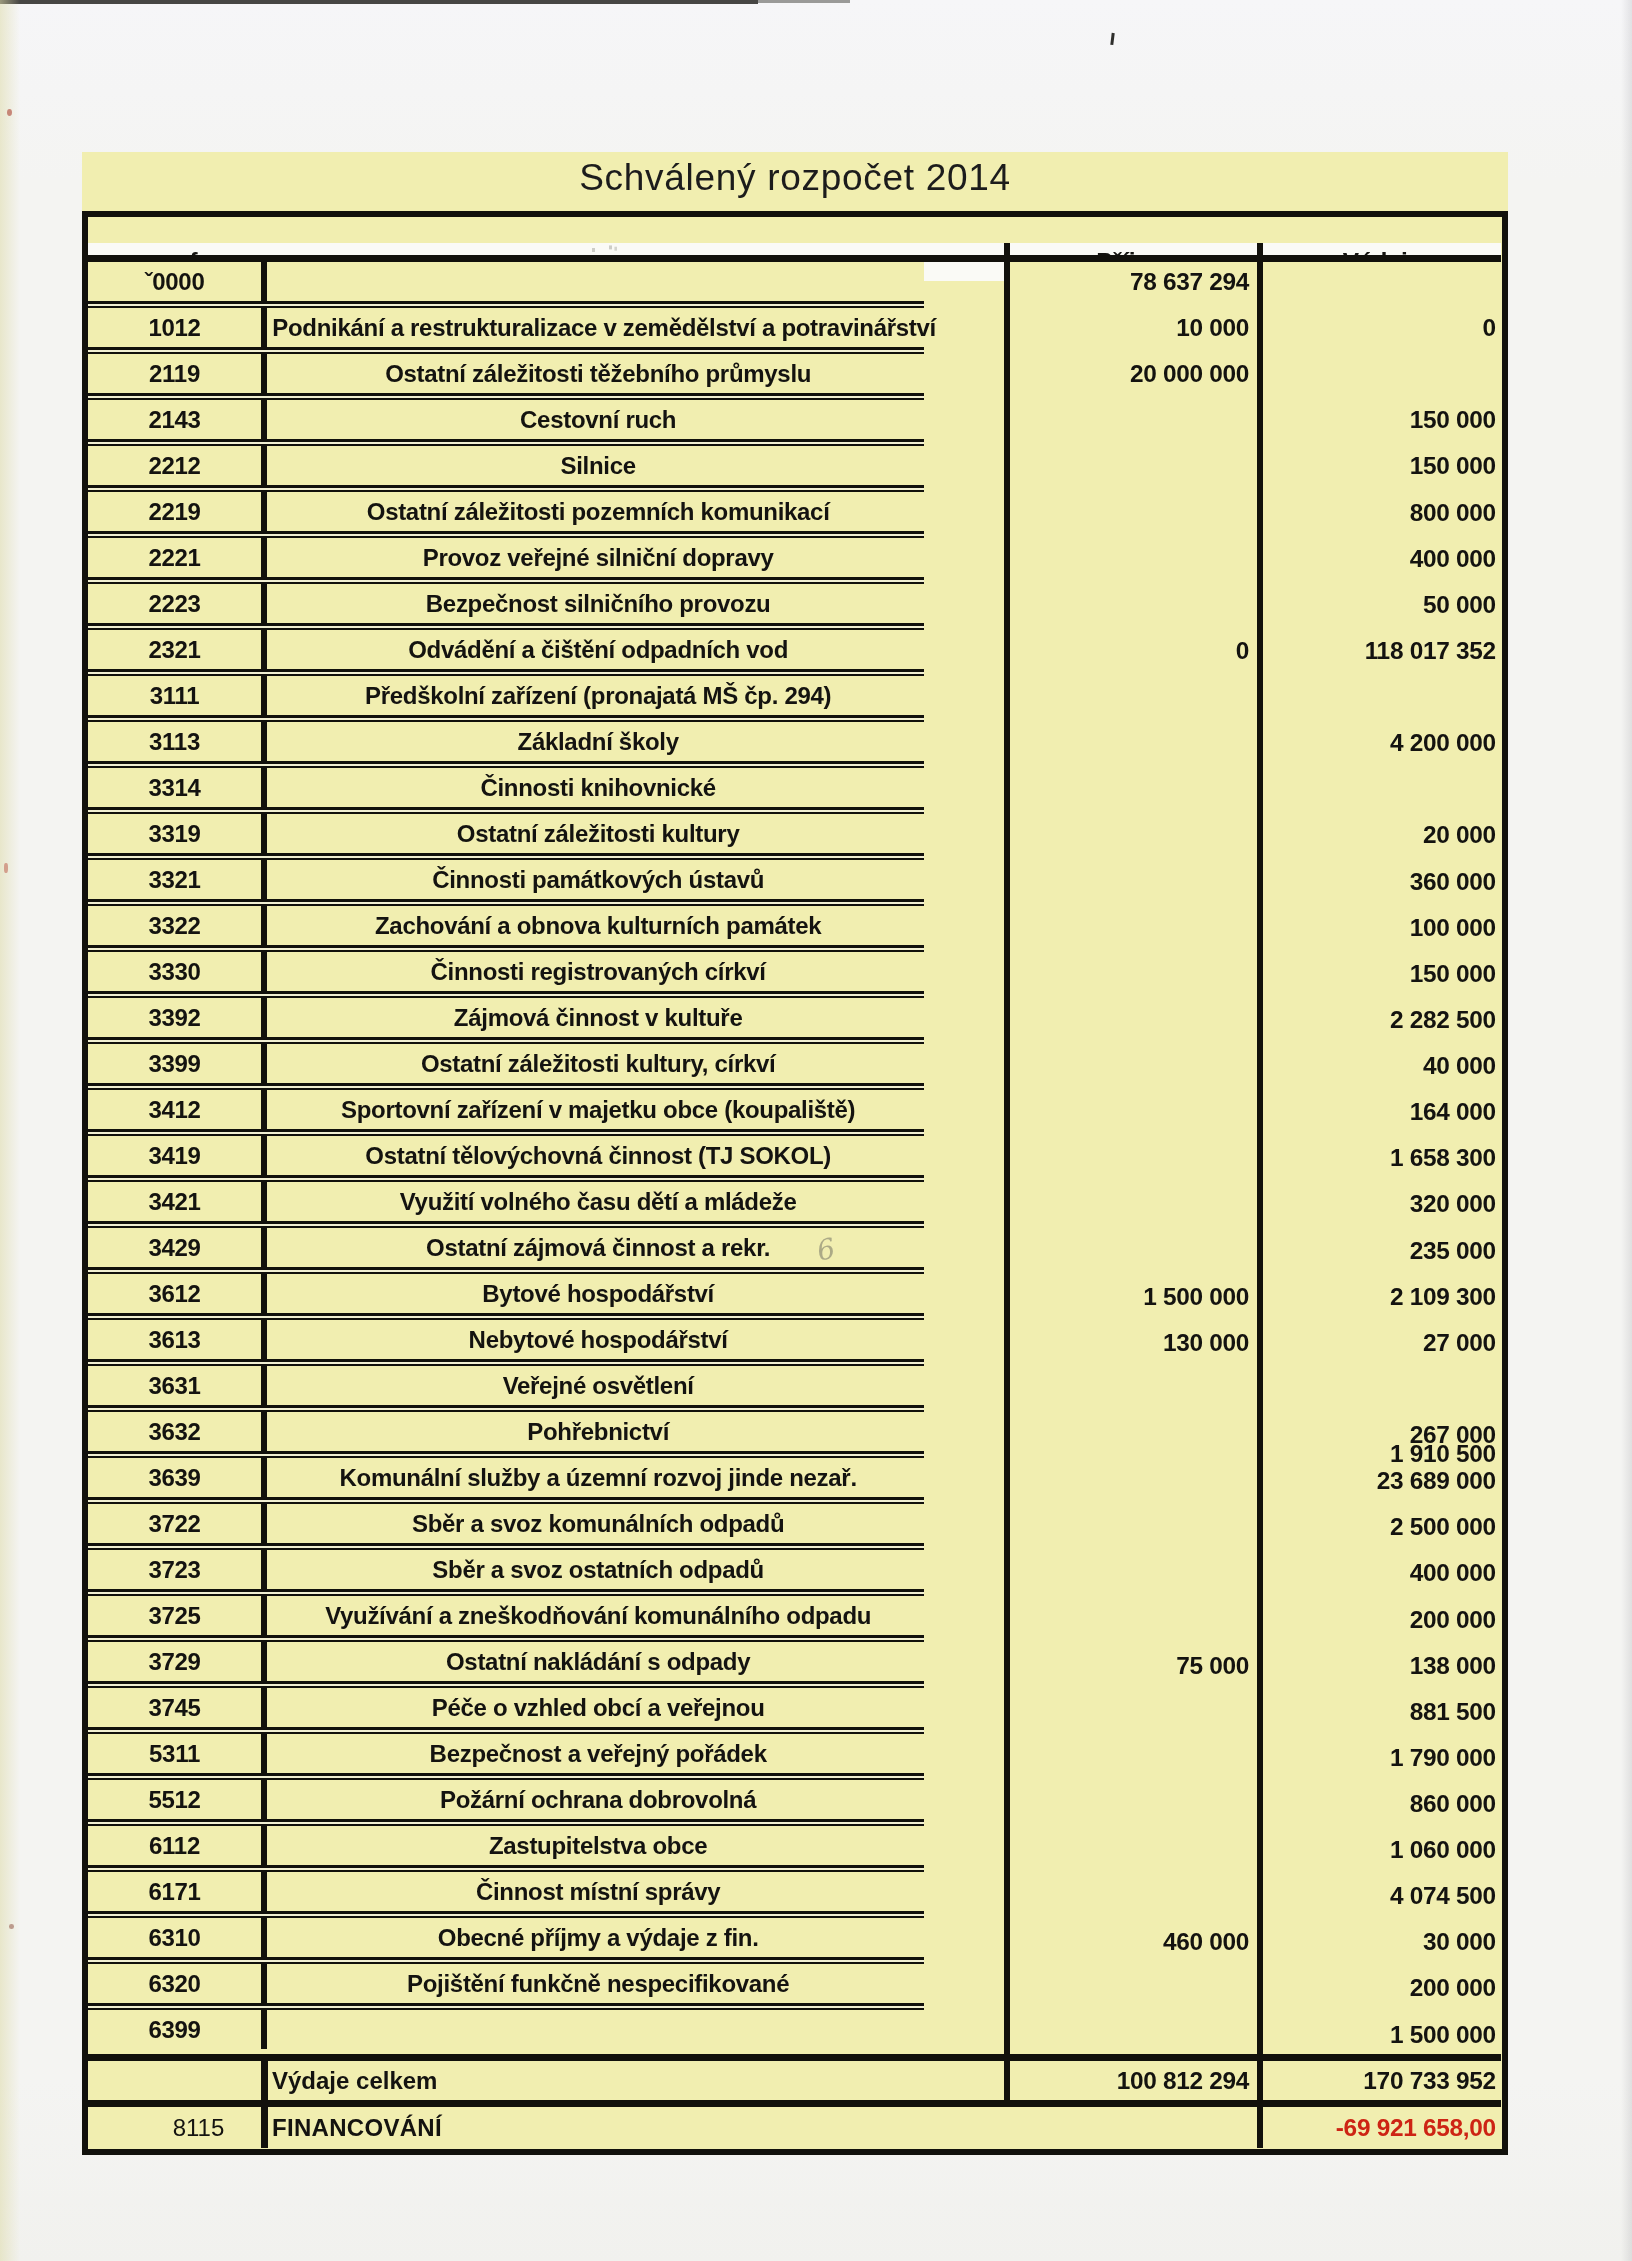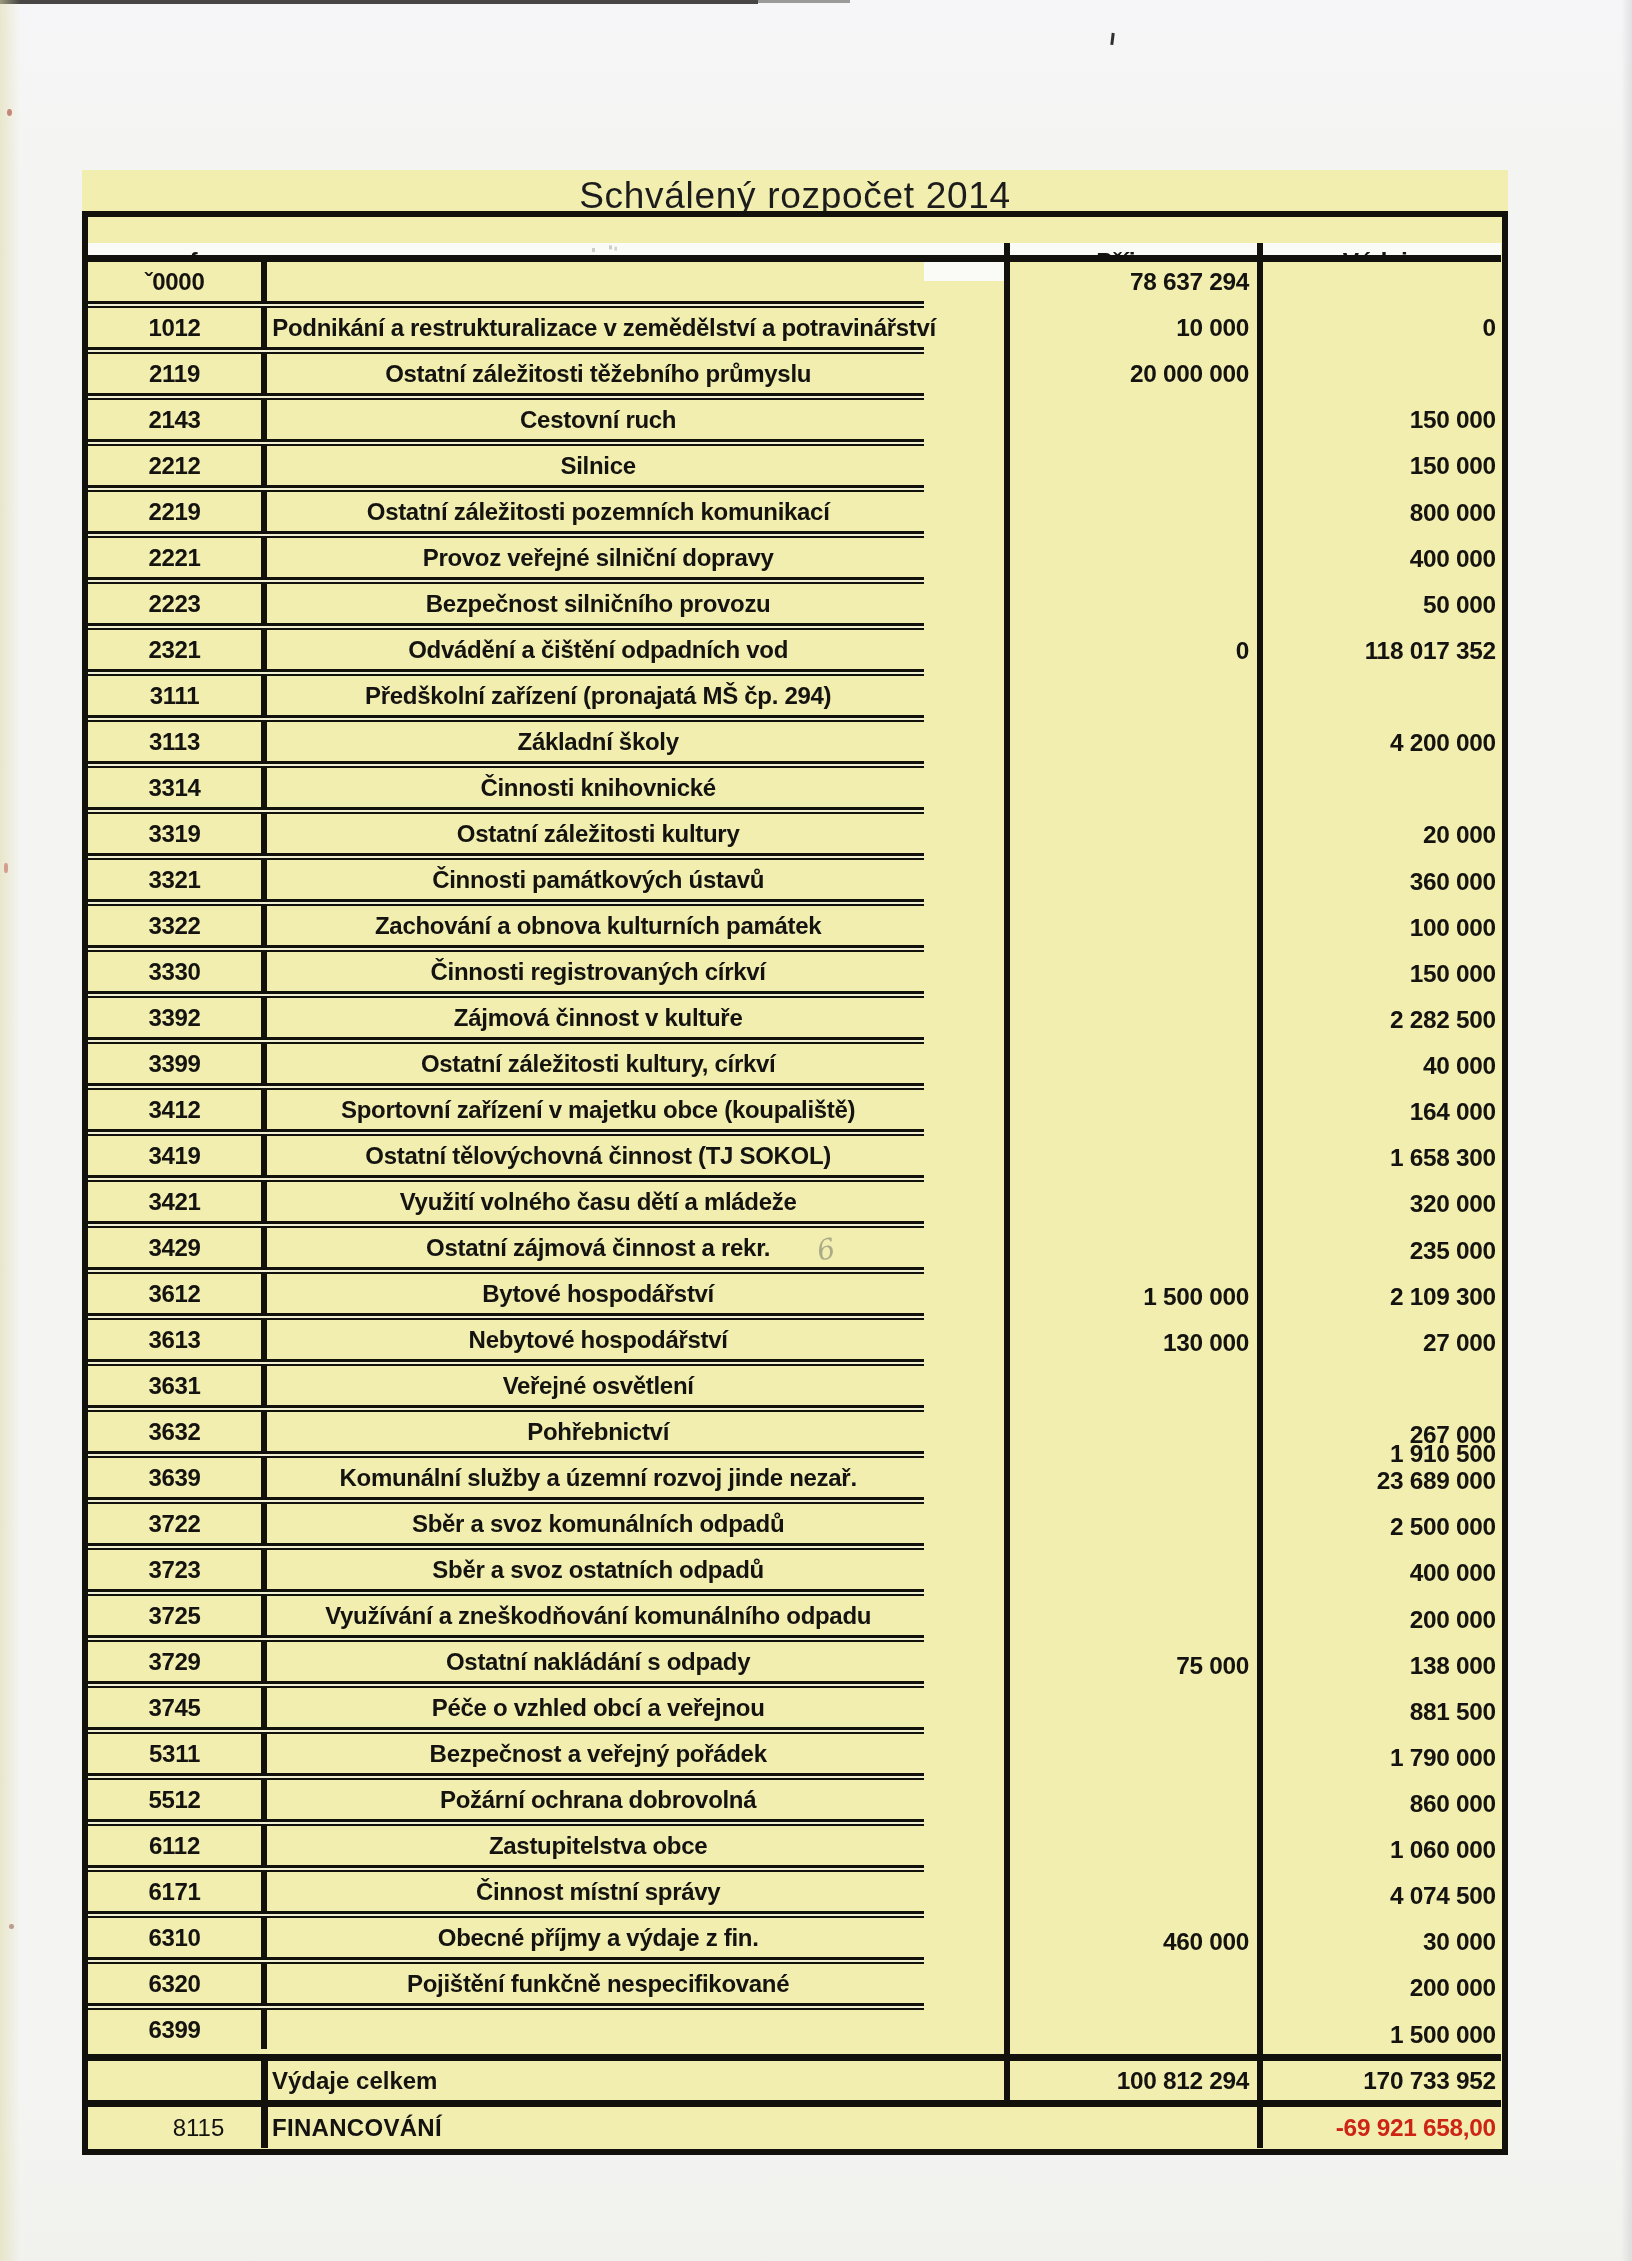--- a/index.html
+++ b/index.html
@@ -25,21 +25,21 @@
   .speck2{position:absolute;left:4px;top:863px;width:4px;height:10px;background:#c06050;border-radius:40%;opacity:.55;}
   .speck3{position:absolute;left:9.2px;top:1924px;width:4.6px;height:4.6px;background:#8a4a3a;border-radius:50%;opacity:.5;}
   .scan-tick{position:absolute;left:1111px;top:33px;width:3.3px;height:12px;background:#2f2f2c;transform:rotate(7deg);}
   .right-shade{position:absolute;right:0;top:0;width:12px;height:100%;
     background:linear-gradient(90deg,rgba(0,0,0,0),rgba(120,120,130,.18));}
   .header-smudge{position:absolute;left:592px;top:248px;width:2.6px;height:4px;background:#a2a29a;opacity:.5;
     box-shadow:17px -2.6px 0 #a2a29a, 22.4px -1.3px 0 #b0b0a8;}
   .pen-squiggle{position:absolute;left:817px;top:1233px;font-family:"DejaVu Serif",serif;font-style:italic;
     font-size:28px;font-weight:400;color:rgba(115,115,100,.55);transform:rotate(-12deg);}
   
-  .title-band{position:absolute;left:82px;top:170px;width:1426px;height:60px;background:var(--y);}
+  .title-band{position:absolute;left:82px;top:152px;width:1426px;height:60px;background:var(--y);}
   .title{width:100%;text-align:center;line-height:51px;font-size:37px;font-weight:400;color:#1c1c1c;letter-spacing:0.7px;}
   
   .tbl{position:absolute;left:82px;top:211px;width:1426px;height:1944px;
     border:6.6px solid var(--k);background:var(--y);box-sizing:border-box;}
   .thead{position:absolute;left:0;top:0;width:1413px;height:38px;background:var(--hdr);margin-top:26px;}
   .h-par{position:absolute;left:12px;top:0;height:38px;line-height:38px;font-size:24.4px;font-weight:700;}
   .h-pri{position:absolute;left:916px;top:0;width:253px;height:38px;line-height:38px;text-align:center;
     font-size:24.4px;font-weight:700;border-left:6.6px solid var(--k);box-sizing:border-box;}
   .h-vyd{position:absolute;left:1169px;top:0;width:244px;height:38px;line-height:38px;text-align:center;
     font-size:24.4px;font-weight:700;border-left:6.6px solid var(--k);box-sizing:border-box;}

